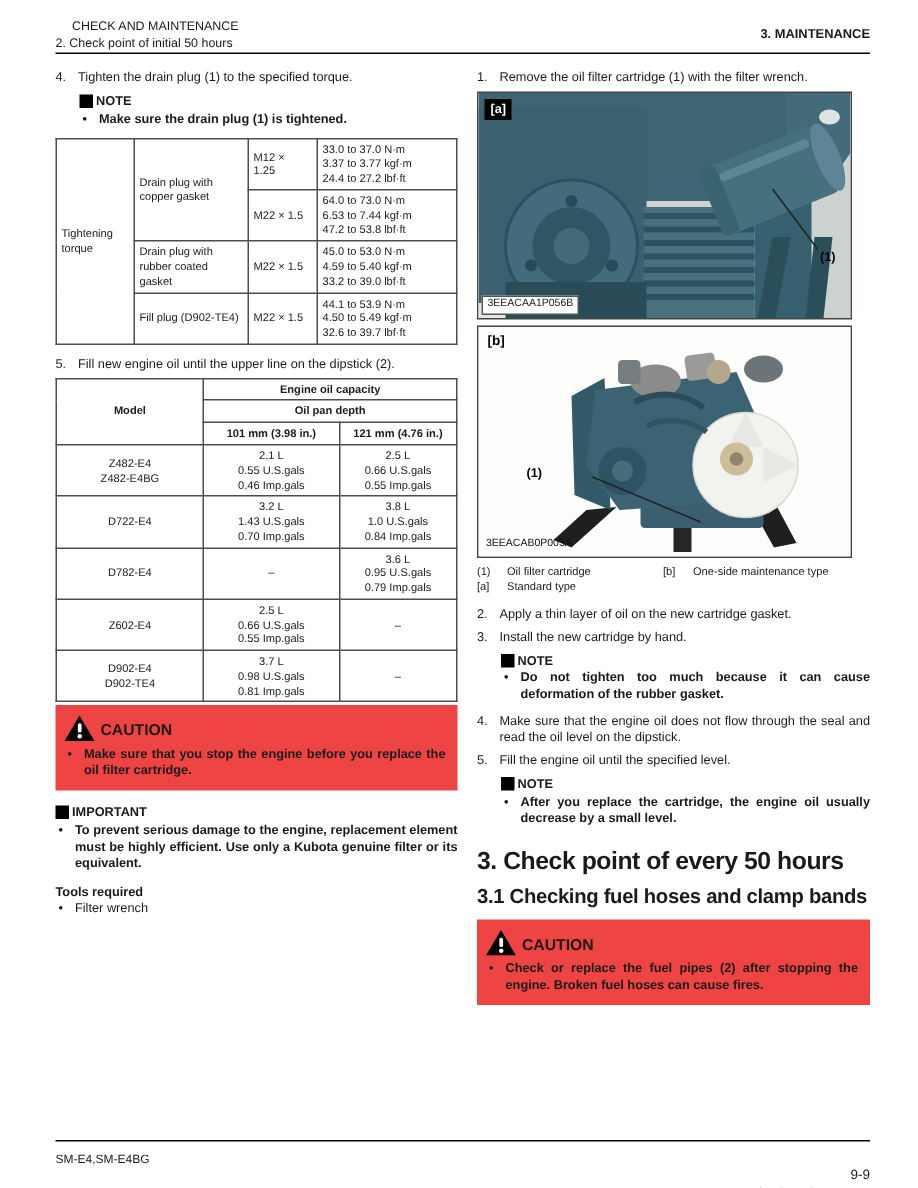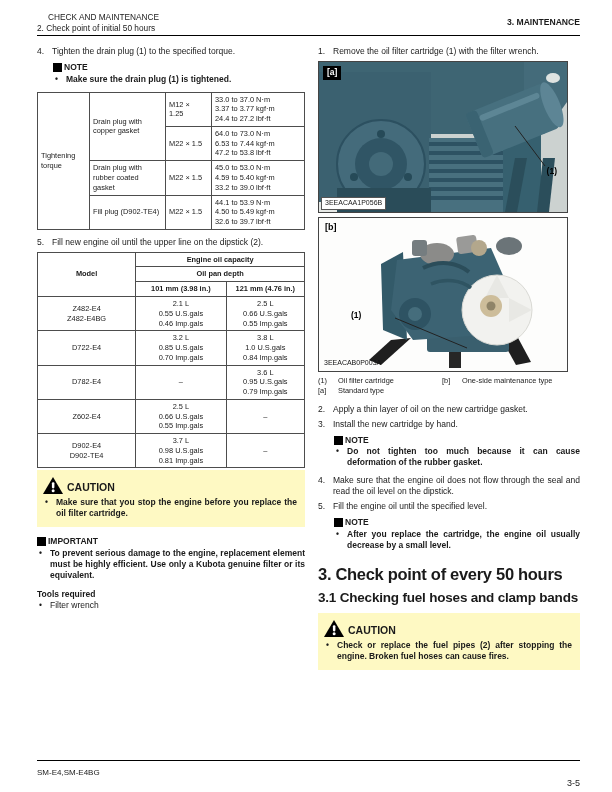--- a/index.html
+++ b/index.html
@@ -44,21 +44,21 @@
   .oil td, .oil th { text-align:center; }
   .oil th { font-weight:bold; }
   .torque { margin:2px 0 7px; }
   .oil { margin:3px 0 2px; }
   .footnote { font-size:7.4px; line-height:1.3; margin:2px 0 0; text-align:left; }
   
   .h22 { font-size:15px; font-weight:bold; margin:16px 0 10px; letter-spacing:-0.2px; }
   .h3  { font-size:16.5px; font-weight:bold; margin:14px 0 4px; letter-spacing:-0.3px; }
   .h31 { font-size:13.5px; font-weight:bold; line-height:1.15; margin:2px 0 8px; letter-spacing:-0.2px; }
   
-  .caution { background:#fef9c3; padding:7px 8px 8px 6px; margin-bottom:9px; }
+  .caution { background:#ef4444; padding:7px 8px 8px 6px; margin-bottom:9px; }
   .caution-head { display:flex; align-items:flex-end; gap:4px; margin-bottom:3px; }
   .caution-word { font-weight:bold; font-size:10.5px; }
   .tools-title { font-weight:bold; margin-top:8px; }
   
   .fig { position:relative; width:250px; border:1px solid #444; background:#fff; margin-bottom:4px; }
   .fig svg { display:block; }
   .fig-tag-box { position:absolute; top:4px; left:4px; background:#000; color:#fff; font-weight:bold; font-size:8.5px; padding:1px 4px 2px; }
   .fig-tag-plain { position:absolute; top:4px; left:6px; color:#000; font-weight:bold; font-size:9px; }
   .fig-code-box { position:absolute; bottom:2px; left:2px; background:#fff; border:1px solid #555; font-size:7px; padding:1px 3px; }
   .fig-code-plain { position:absolute; bottom:3px; left:5px; font-size:7px; color:#111; }
@@ -161,21 +161,21 @@
           <td class="pre">2.1 L
 0.55 U.S.gals
 0.46 Imp.gals</td>
           <td class="pre">2.5 L
 0.66 U.S.gals
 0.55 Imp.gals</td>
         </tr>
         <tr>
           <td class="pre">D722-E4</td>
           <td class="pre">3.2 L
-0.85 U.S.gals
+1.43 U.S.gals
 0.70 Imp.gals</td>
           <td class="pre">3.8 L
 1.0 U.S.gals
 0.84 Imp.gals</td>
         </tr>
         <tr>
           <td class="pre">D782-E4</td>
           <td class="pre">–</td>
           <td class="pre">3.6 L
 0.95 U.S.gals
@@ -382,18 +382,18 @@
           <span class="bt">Check or replace the fuel pipes (2) after stopping the engine. Broken fuel hoses can cause fires.</span>
         </div>
       </div>
 
     </div>
   </div>
 
   <div class="ftr">
     <div class="ftr-left">SM-E4,SM-E4BG</div>
     <div class="ftr-right">
-      <div class="ftr-page">3-5</div>
+      <div class="ftr-page">9-9</div>
       <div class="ftr-issued">KiSC issued 10, 2022 A</div>
     </div>
   </div>
 
 </div>
 
 </body></html>

